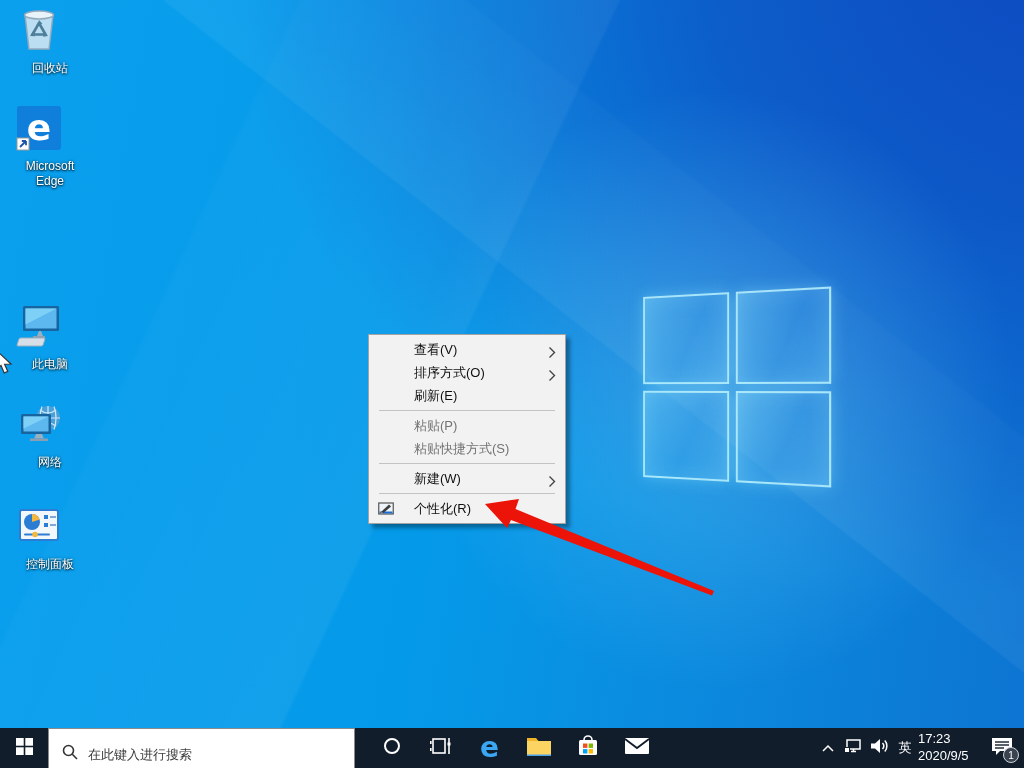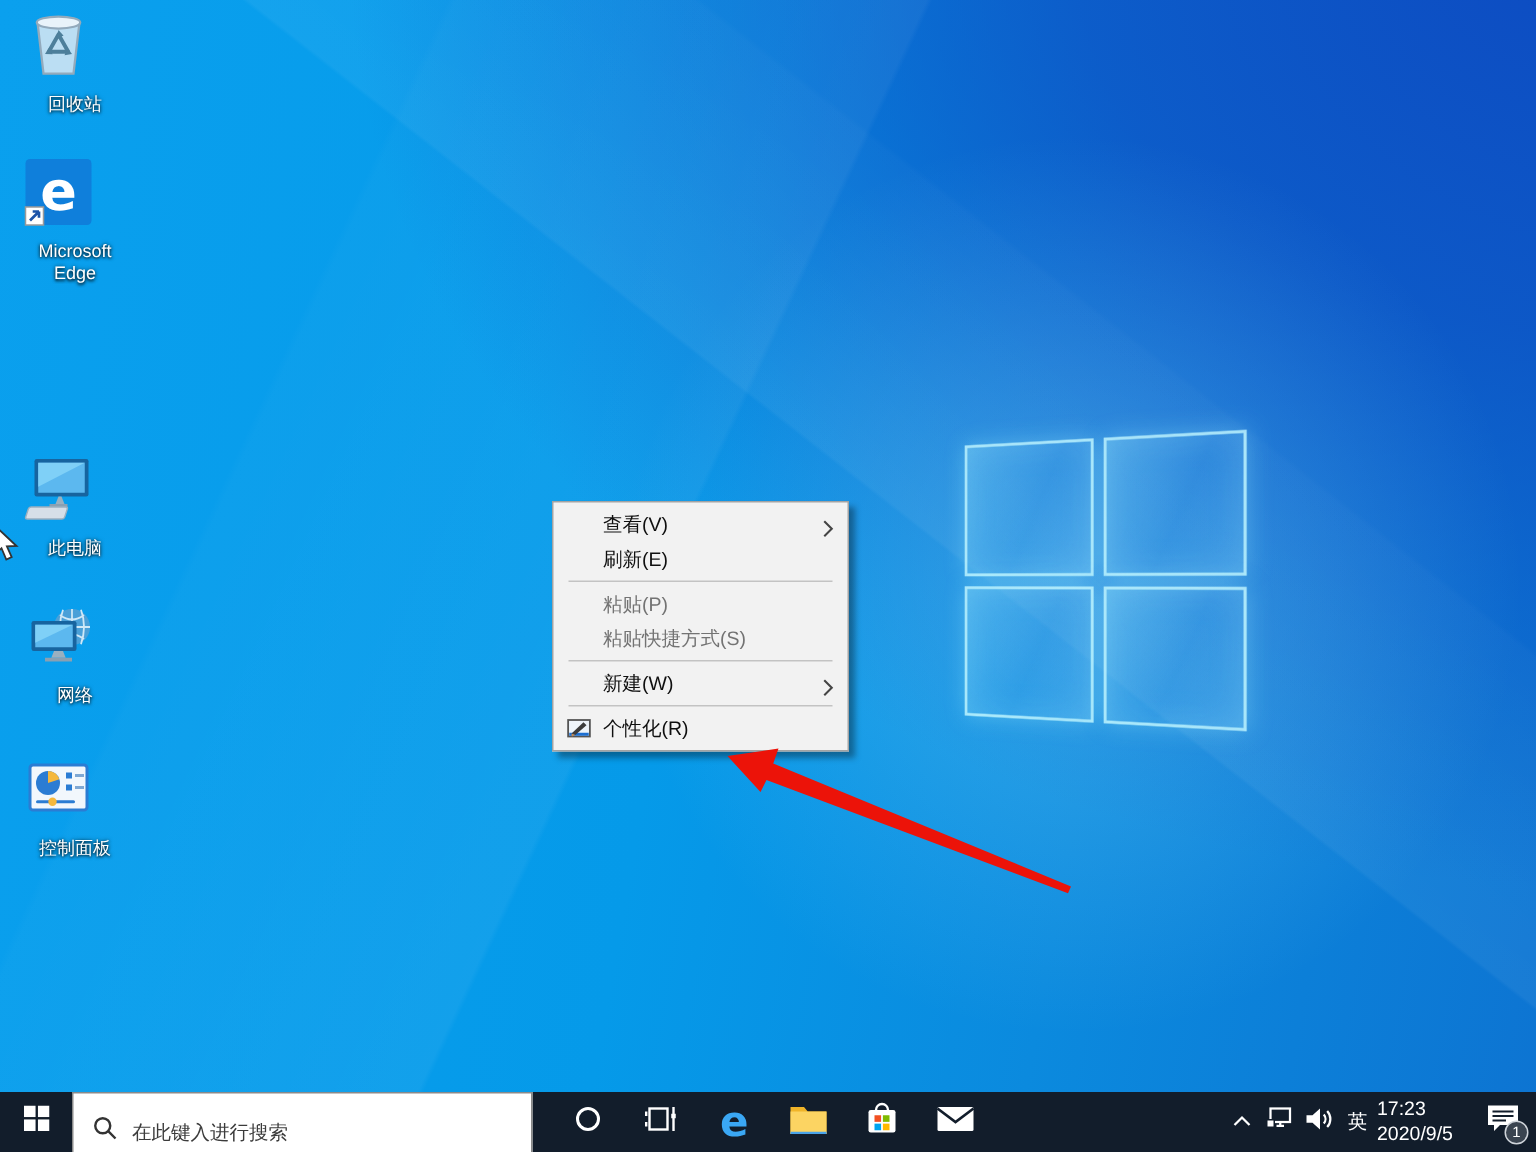--- a/index.html
+++ b/index.html
@@ -30,21 +30,21 @@
 
   
   .dicon { position:absolute; left:2px; width:74px; display:flex; flex-direction:column; align-items:center; cursor:default; }
   .dicon .dlabel { margin-top:3px; font-size:12px; line-height:1.25; color:#fff; text-align:center;
     text-shadow:0 1px 2px rgba(0,0,0,0.85), 0 0 3px rgba(0,0,0,0.6);padding-left:22px; }
 
   
   .context-menu { position:absolute; left:368px; top:334px; width:198px;
     background:#f2f2f2; border:1px solid #a3a3a3; box-shadow:4px 4px 4px rgba(0,0,0,0.35);
     padding:3px 0; font-size:13px; color:#0f0f0f; z-index:20; }
-  .menu-item { position:relative; height:23px; line-height:23px; padding-left:33px; white-space:nowrap; }
+  .menu-item { position:relative; height:23px; line-height:23px; padding-left:45px; white-space:nowrap; }
   .menu-item.disabled { color:#737373; }
   .menu-sep { height:1px; background:#c3c3c3; margin:3px 10px 3px 10px; }
   .menu-arrow { position:absolute; right:9px; top:5px; }
   .menu-icon { position:absolute; left:9px; top:4px; }
 
   
   .annot { position:absolute; inset:0; pointer-events:none; z-index:30; }
 
   
   .cursor { position:absolute; left:-6px; top:349px; z-index:40; }
@@ -160,20 +160,28 @@
   <div class="context-menu">
     <div class="menu-item">
       <span>查看(V)</span>
       <span class="menu-arrow">
         <svg width="8" height="13" viewBox="0 0 8 13">
             <path d="M1.5 1.5 L6.5 6.5 L1.5 11.5" stroke="#444" stroke-width="1.4" fill="none"></path>
           </svg>
       </span>
     </div>
     <div class="menu-item">
+      <span>排序方式(O)</span>
+      <span class="menu-arrow">
+        <svg width="8" height="13" viewBox="0 0 8 13">
+            <path d="M1.5 1.5 L6.5 6.5 L1.5 11.5" stroke="#444" stroke-width="1.4" fill="none"></path>
+          </svg>
+      </span>
+    </div>
+    <div class="menu-item">
       <span>刷新(E)</span>
     </div>
     <div class="menu-sep"></div>
     <div class="menu-item disabled">
       <span>粘贴(P)</span>
     </div>
     <div class="menu-item disabled">
       <span>粘贴快捷方式(S)</span>
     </div>
     <div class="menu-sep"></div>

